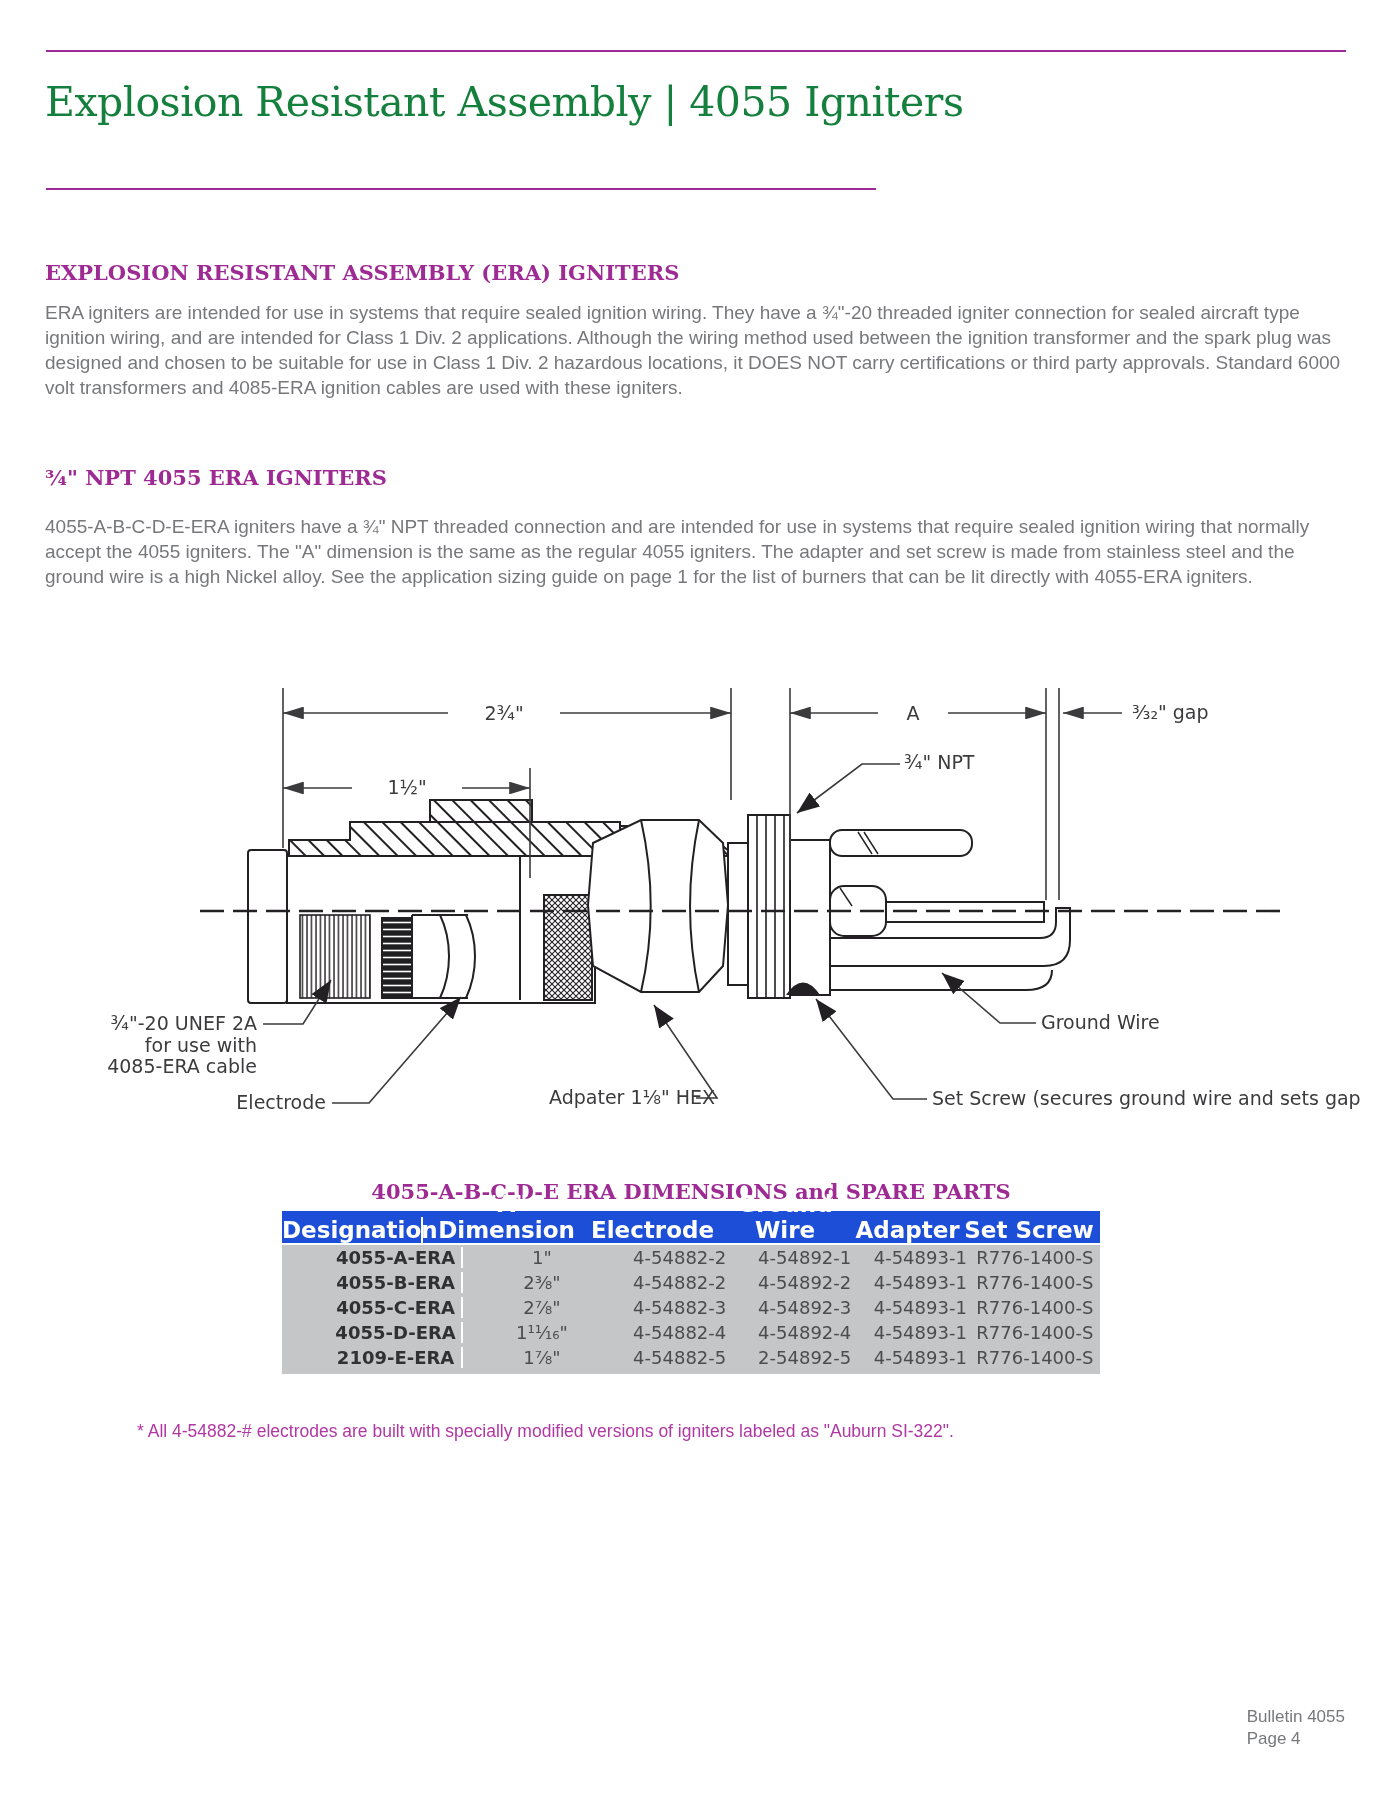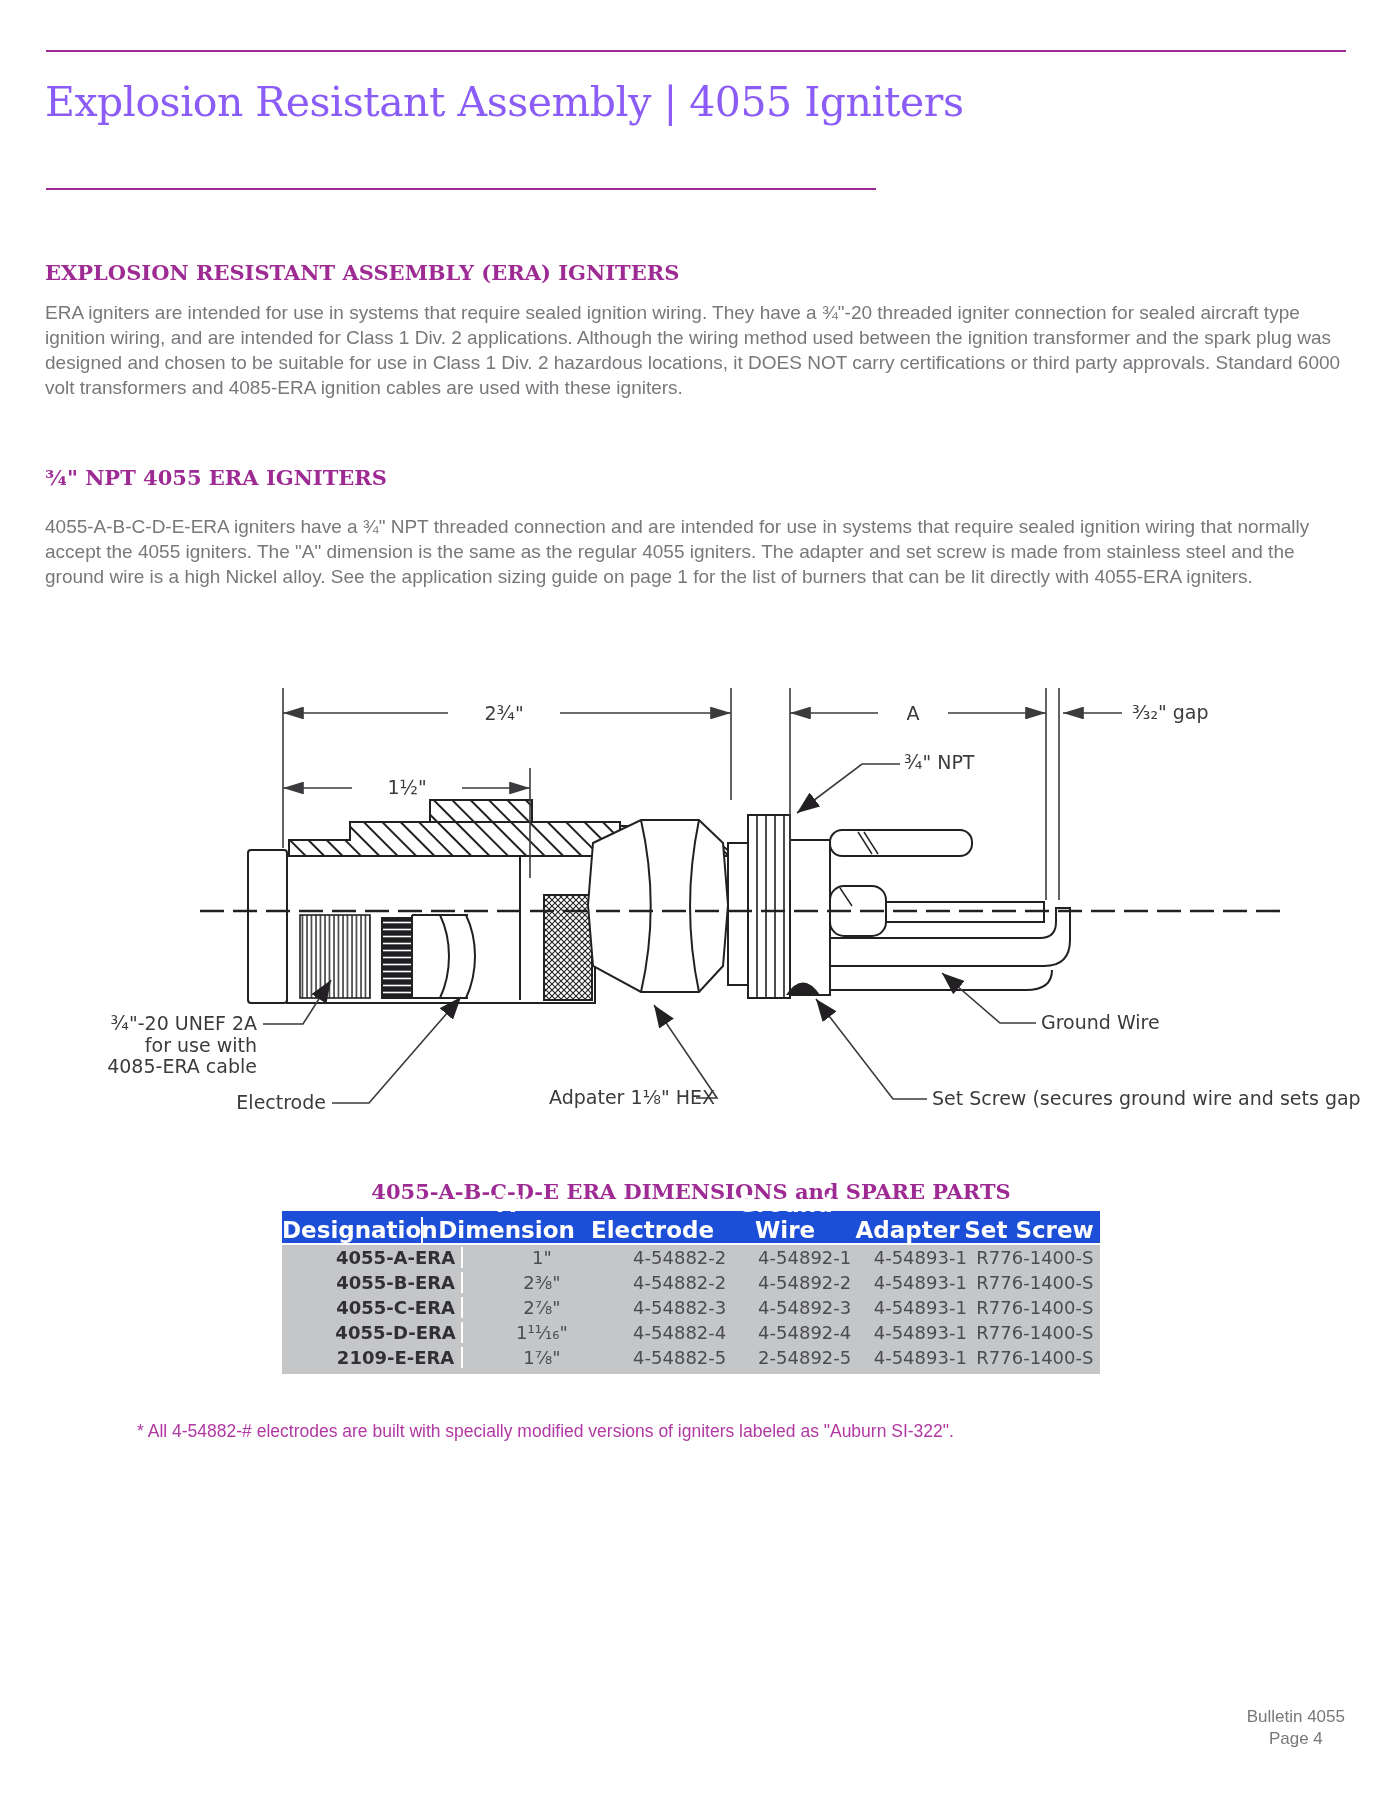--- a/index.html
+++ b/index.html
@@ -1,21 +1,21 @@
 <!DOCTYPE html>
 <html><head>
 <meta charset="utf-8">
 <style>
   html,body{margin:0;padding:0;background:#ffffff;}
   #page{position:relative;width:1391px;height:1800px;background:#fff;overflow:hidden;
         font-family:"Liberation Sans",sans-serif;}
   .rule{position:absolute;border-top:2px solid #9e2a93;}
   #top-rule{left:46px;width:1300px;top:50px;}
   #title{position:absolute;left:45px;top:78px;font-family:"DejaVu Serif",serif;
-         font-size:41px;font-weight:400;color:#8b5cf6;letter-spacing:-0.5px;white-space:nowrap;}
+         font-size:41px;font-weight:400;color:#15803d;letter-spacing:-0.5px;white-space:nowrap;}
   #title-rule{left:46px;width:830px;top:188px;}
   .section-heading{position:absolute;left:45px;font-family:"DejaVu Serif",serif;
          font-size:21px;font-weight:700;color:#9e2a93;white-space:nowrap;}
   #heading-1{top:260px;}
   #heading-2{top:465px;}
   .body-par{position:absolute;left:45px;width:1302px;font-size:19px;line-height:25px;
          color:#77787b;text-align:left;}
   #par-1{top:300px;}
   #par-2{top:514px;}
   #diagram{position:absolute;left:100px;top:655px;width:1260px;height:470px;}
@@ -30,21 +30,21 @@
   .tbot{background:#c5c6c8;height:4px;}
   .c0{width:141px;text-align:center;border-right:2px solid #ffffff;box-sizing:border-box;}
   .c1{width:167px;text-align:center;}
   .c2{width:125px;text-align:center;}
   .c3{width:140px;text-align:center;}
   .c4{width:105px;text-align:center;}
   .c5{width:138px;text-align:center;}
   .trow .c0{font-weight:700;color:#313133;}
   #footnote{position:absolute;left:137px;top:1420px;font-size:17.5px;line-height:22px;
          color:#b138a3;white-space:nowrap;}
-  #page-footer{position:absolute;right:46px;top:1706px;text-align:center;font-size:17px;
+  #page-footer{position:absolute;right:46px;top:1706px;text-align:left;font-size:17px;
          line-height:22px;color:#77787b;}
 </style>
 </head>
 <body>
 
 <div id="page">
 
   <div id="top-rule" class="rule"></div>
   <div id="title">Explosion Resistant Assembly | 4055 Igniters</div>
   <div id="title-rule" class="rule"></div>

